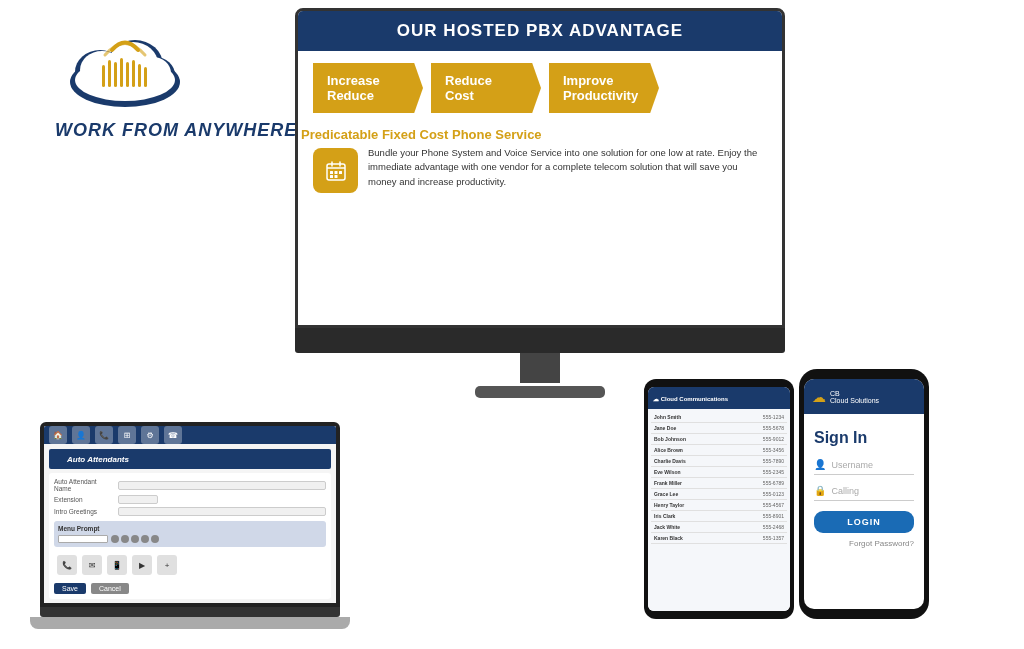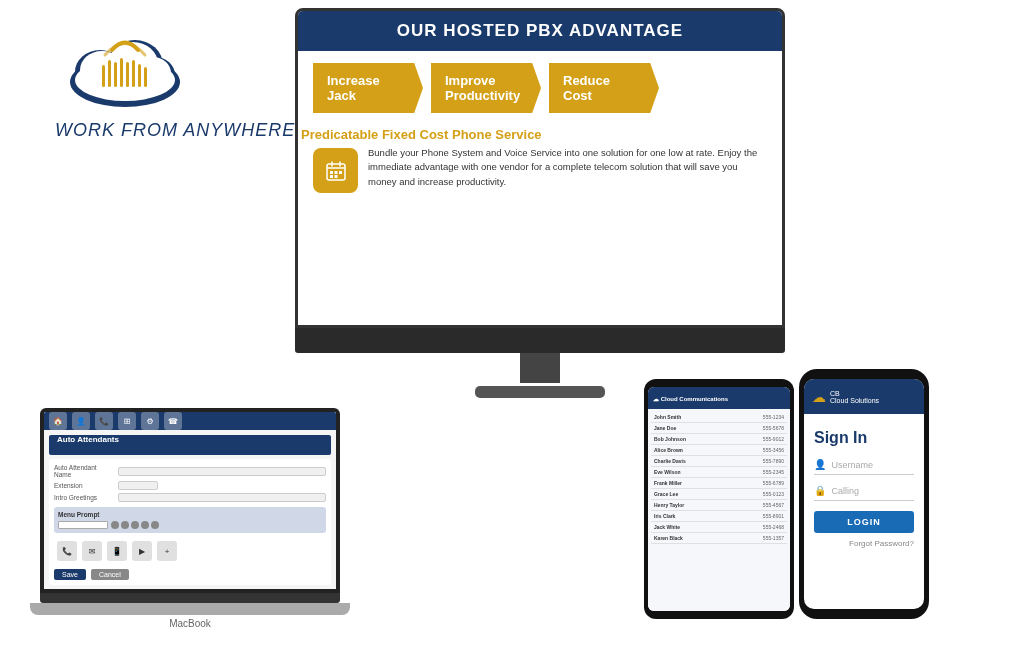--- a/index.html
+++ b/index.html
@@ -22,21 +22,21 @@
     .cloud-icon {
       width: 130px;
       height: 90px;
     }
 
     .work-from-anywhere {
       position: absolute;
       top: 120px;
       left: 55px;
       font-size: 18px;
-      font-weight: 400;
+      font-weight: 700;
       color: #1a3a6b;
       letter-spacing: 1px;
       font-style: italic;
       text-transform: uppercase;
     }
 
     
     .monitor-container {
       position: absolute;
       top: 8px;
@@ -212,22 +212,23 @@
       flex: 1;
       background: #f5f5f5;
       padding: 5px;
     }
 
     .laptop-blue-bar {
       height: 20px;
       background: #1a3a6b;
       border-radius: 2px;
       display: flex;
-      align-items: flex-start;
-      padding: 0 8px;
+      align-items: center;
+      padding: 0 18px;
+      font-style: italic;
     }
 
     .laptop-blue-bar-text {
       color: white;
       font-size: 8px;
       font-weight: bold;
     }
 
     .laptop-form-area {
       background: white;
@@ -407,21 +408,21 @@
       font-size: 9px;
       color: #aaa;
     }
 
     .phone-login-btn {
       width: 100%;
       background: #1a6bb5;
       color: white;
       text-align: center;
       padding: 6px;
-      border-radius: 3px;
+      border-radius: 9px;
       font-size: 9px;
       font-weight: bold;
       letter-spacing: 1px;
       margin-top: 5px;
     }
 
     .phone-forgot {
       text-align: right;
       font-size: 8px;
       color: #888;
@@ -526,25 +527,25 @@
   </svg>
 </div>
 
 <div class="work-from-anywhere">WORK FROM ANYWHERE</div>
 
 <div class="monitor-container">
   <div class="monitor-screen">
     <div class="pbx-header">OUR HOSTED PBX ADVANTAGE</div>
     <div class="pbx-buttons">
       <div class="pbx-btn" style="white-space:pre-line;">Increase
-Jack</div>
+Reduce</div>
+      <div class="pbx-btn" style="white-space:pre-line;">Reduce
+Cost</div>
       <div class="pbx-btn" style="white-space:pre-line;">Improve
 Productivity</div>
-      <div class="pbx-btn" style="white-space:pre-line;">Reduce
-Cost</div>
     </div>
     <div class="pbx-fixed-cost">Predicatable Fixed Cost Phone Service</div>
     <div class="pbx-calendar-row">
       <div class="calendar-icon-wrap">
         <svg width="24" height="24" viewBox="0 0 24 24" fill="white">
           <rect x="3" y="5" width="18" height="16" rx="2" fill="none" stroke="white" stroke-width="1.5"></rect>
           <line x1="3" y1="9" x2="21" y2="9" stroke="white" stroke-width="1.5"></line>
           <line x1="8" y1="3" x2="8" y2="7" stroke="white" stroke-width="1.5" stroke-linecap="round"></line>
           <line x1="16" y1="3" x2="16" y2="7" stroke="white" stroke-width="1.5" stroke-linecap="round"></line>
           <rect x="6" y="12" width="3" height="3" rx="0.5" fill="white"></rect>
@@ -616,21 +617,20 @@
           <div class="laptop-save-row">
             <div class="laptop-save-btn">Save</div>
             <div class="laptop-cancel-btn">Cancel</div>
           </div>
         </div>
       </div>
     </div>
   </div>
   <div class="laptop-base"></div>
   <div class="laptop-hinge"></div>
-  <div class="laptop-label">MacBook</div>
 </div>
 
 <div class="tablet-container">
   <div class="tablet-outer">
     <div class="tablet-screen">
       <div class="tablet-header">
         <span class="tablet-header-text">
           ☁ 
           <span>Cloud Communications</span>
         </span>

